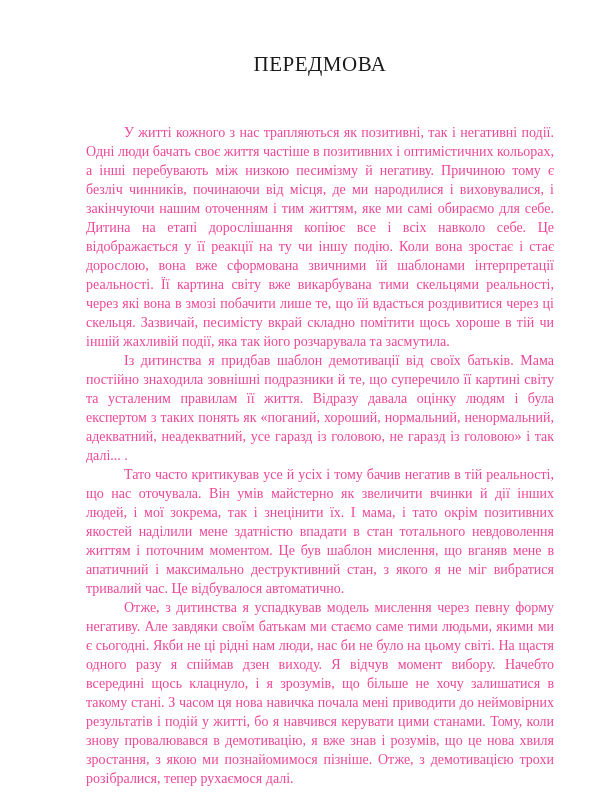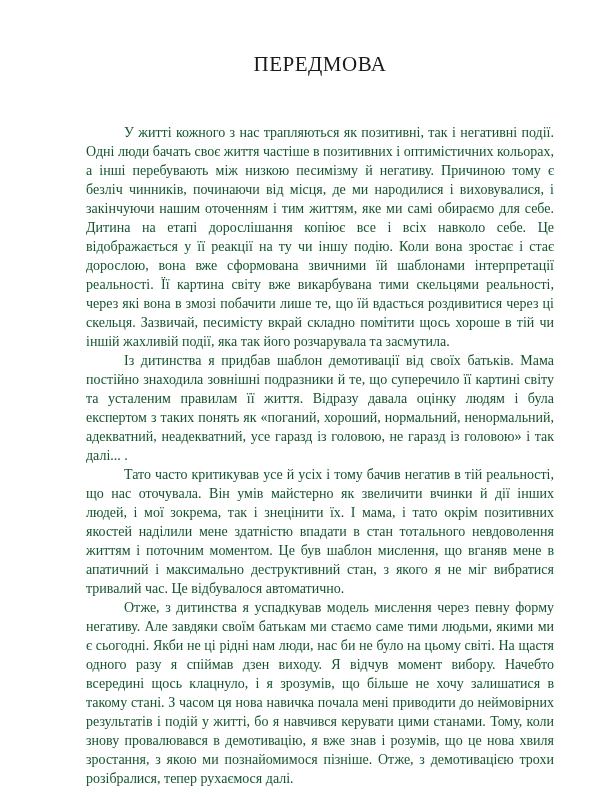--- a/index.html
+++ b/index.html
@@ -25,21 +25,21 @@
       text-align: center;
       color: #1a1a1a;
       margin: 0 0 46px 0;
     }
     .para {
       font-size: 14px;
       line-height: 19px;
       text-align: justify;
       text-indent: 38px;
       margin: 0;
-      color: #14532d;
+      color: #ec4899;
     }
   </style>
 </head>
 <body>
 
 <div class="page">
   <h1 class="title">ПЕРЕДМОВА</h1>
 
   <p class="para">У житті кожного з нас трапляються як позитивні, так і негативні події. Одні люди бачать своє життя частіше в позитивних і оптимістичних кольорах, а інші перебувають між низкою песимізму й негативу. Причиною тому є безліч чинників, починаючи від місця, де ми народилися і виховувалися, і закінчуючи нашим оточенням і тим життям, яке ми самі обираємо для себе. Дитина на етапі дорослішання копіює все і всіх навколо себе. Це відображається у її реакції на ту чи іншу подію. Коли вона зростає і стає дорослою, вона вже сформована звичними їй шаблонами інтерпретації реальності. Її картина світу вже викарбувана тими скельцями реальності, через які вона в змозі побачити лише те, що їй вдасться роздивитися через ці скельця. Зазвичай, песимісту вкрай складно помітити щось хороше в тій чи іншій жахливій події, яка так його розчарувала та засмутила.</p>
 

